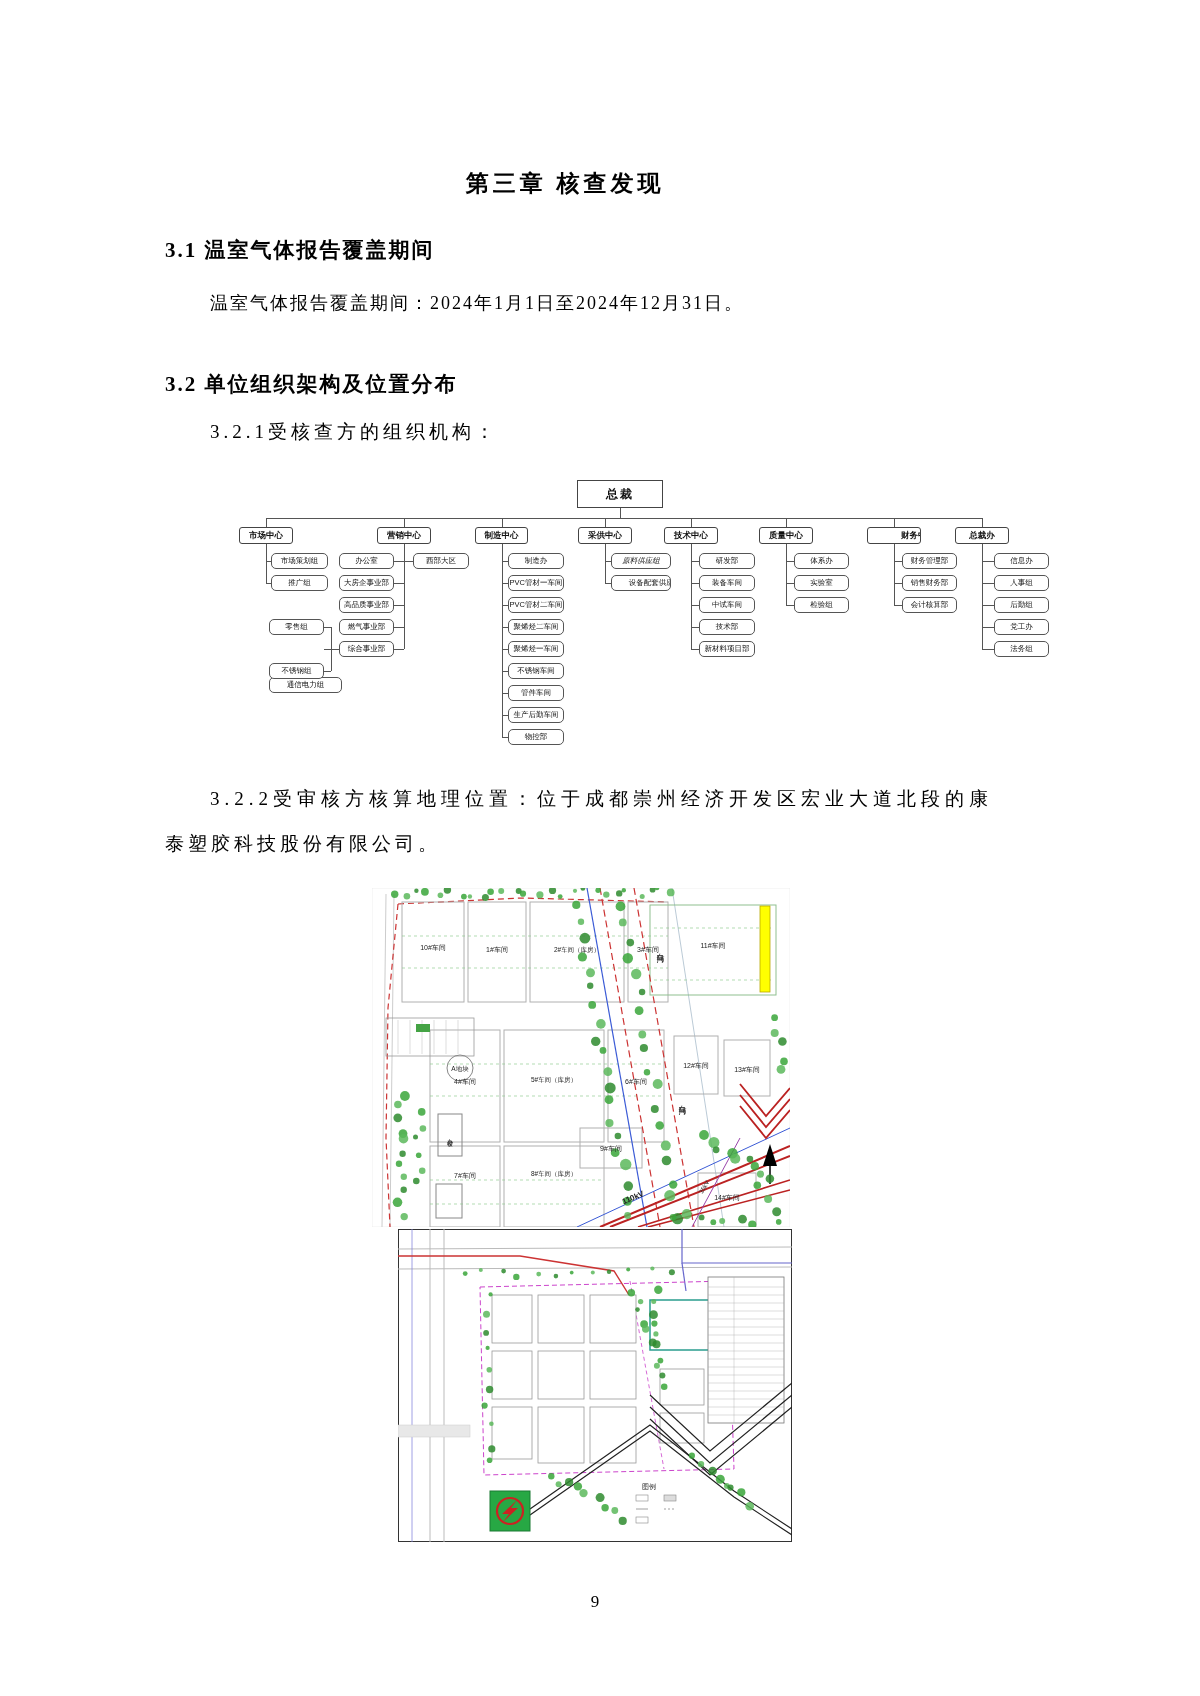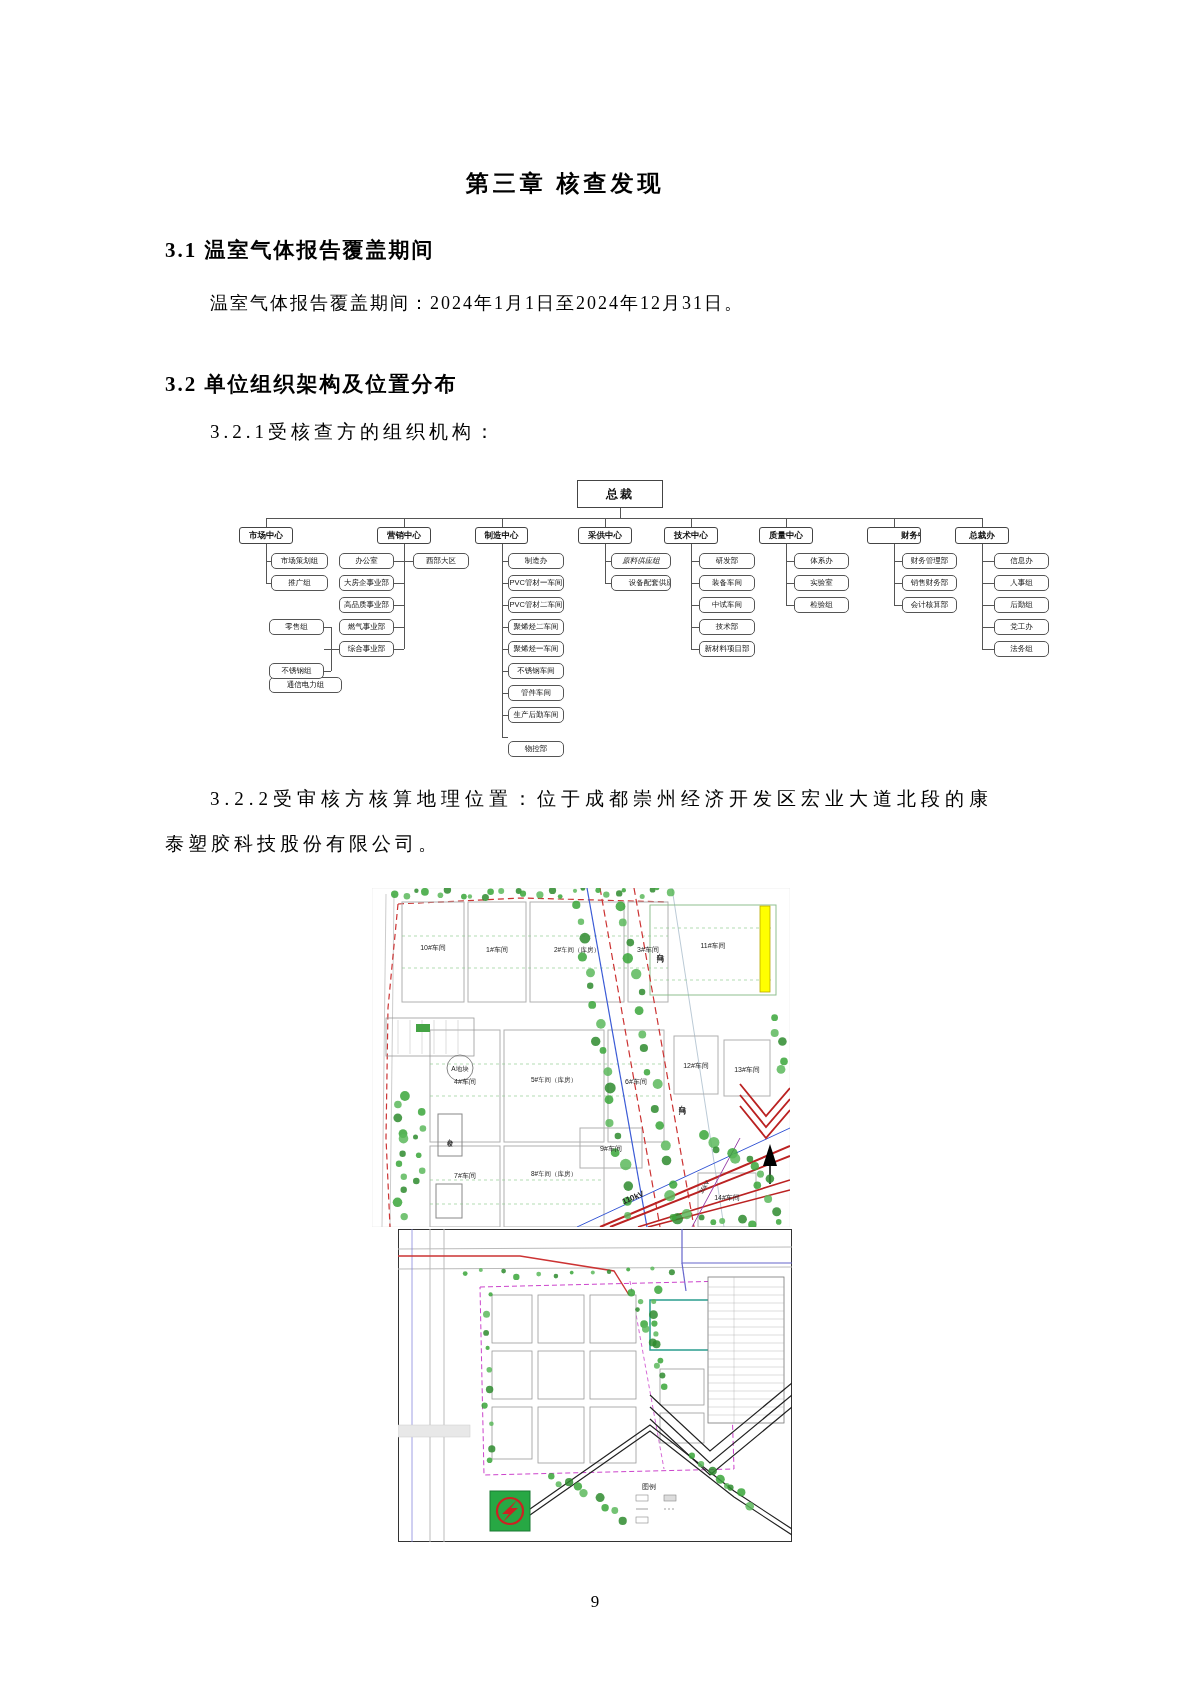--- a/index.html
+++ b/index.html
@@ -89,21 +89,21 @@
       <div class="ocbox lvl3" style="left: 508px; top: 619px; width: 56px; height: 16px;">聚烯烃二车间</div>
       <div class="ocline" style="left: 502px; top: 649px; width: 6px; height: 1px;"></div>
       <div class="ocbox lvl3" style="left: 508px; top: 641px; width: 56px; height: 16px;">聚烯烃一车间</div>
       <div class="ocline" style="left: 502px; top: 671px; width: 6px; height: 1px;"></div>
       <div class="ocbox lvl3" style="left: 508px; top: 663px; width: 56px; height: 16px;">不锈钢车间</div>
       <div class="ocline" style="left: 502px; top: 693px; width: 6px; height: 1px;"></div>
       <div class="ocbox lvl3" style="left: 508px; top: 685px; width: 56px; height: 16px;">管件车间</div>
       <div class="ocline" style="left: 502px; top: 715px; width: 6px; height: 1px;"></div>
       <div class="ocbox lvl3" style="left: 508px; top: 707px; width: 56px; height: 16px;">生产后勤车间</div>
       <div class="ocline" style="left: 502px; top: 737px; width: 6px; height: 1px;"></div>
-      <div class="ocbox lvl3" style="left: 508px; top: 729px; width: 56px; height: 16px; margin-top: 12px;">物控部</div>
+      <div class="ocbox lvl3" style="left: 508px; top: 729px; width: 56px; height: 16px;">物控部</div>
       <div class="ocline" style="left: 605px; top: 518px; width: 1px; height: 9px;"></div>
       <div class="ocbox lvl2" style="left: 578px; top: 527px; width: 54px; height: 17px;">采供中心</div>
       <div class="ocline" style="left: 605px; top: 544px; width: 1px; height: 39px;"></div>
       <div class="ocline" style="left: 605px; top: 561px; width: 6px; height: 1px;"></div>
       <div class="ocbox lvl3" style="left: 611px; top: 553px; width: 60px; height: 16px; font-style: italic;">原料供应组</div>
       <div class="ocline" style="left: 605px; top: 583px; width: 6px; height: 1px;"></div>
       <div class="ocbox lvl3" style="left: 611px; top: 575px; width: 60px; height: 16px; padding-left: 28px;">设备配套供应组</div>
       <div class="ocline" style="left: 691px; top: 518px; width: 1px; height: 9px;"></div>
       <div class="ocbox lvl2" style="left: 664px; top: 527px; width: 54px; height: 17px;">技术中心</div>
       <div class="ocline" style="left: 691px; top: 544px; width: 1px; height: 105px;"></div>

